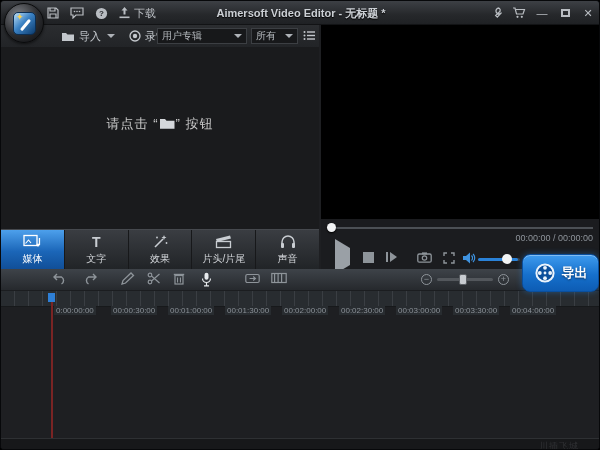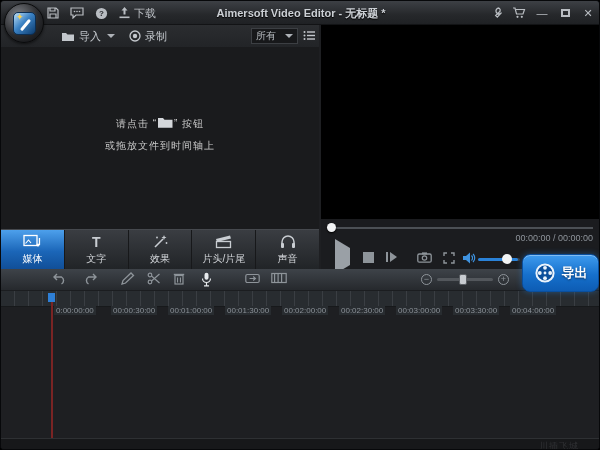--- a/index.html
+++ b/index.html
@@ -30,21 +30,21 @@
   .media-toolbar{position:absolute;left:0;top:0;width:318px;height:22px;
     background:linear-gradient(#2b2d30,#222427);display:flex;align-items:center;}
   .mt-btn{display:flex;align-items:center;gap:4px;color:#c3c7cc;font-size:11px;}
   .caret{width:0;height:0;border-left:4px solid transparent;border-right:4px solid transparent;
     border-top:4px solid #aeb2b7;margin-left:2px;}
   .select{position:absolute;top:3px;height:16px;background:#17181a;border:1px solid #3c3f43;
     color:#b5b9be;font-size:10px;display:flex;align-items:center;padding:0 4px;}
   .select .caret{margin-left:auto;}
   .media-content{position:absolute;left:0;top:22px;width:318px;height:182px;background:#1a1b1d;
     text-align:center;}
-  .hint{margin-top:66px;color:#c9c9c9;font-size:10px;letter-spacing:1px;line-height:22px;}
+  .hint{margin-top:66px;color:#c9c9c9;font-size:13px;letter-spacing:1px;line-height:22px;}
   .hint svg{vertical-align:-2px;}
   
   .tab-bar{position:absolute;left:0;top:204px;width:318px;height:40px;display:flex;
     background:linear-gradient(#3a3d42,#212427);border-top:1px solid #46494e;}
   .tab{flex:1;display:flex;flex-direction:column;align-items:center;justify-content:center;gap:2px;
     border-right:1px solid #17181a;color:#d4d7db;font-size:10px;}
   .tab:last-child{border-right:none;}
   .tab.selected{background:linear-gradient(#4da0ec,#1b66b8 55%,#114f98);color:#fff;}
   .tab .t-icon{height:16px;display:flex;align-items:center;color:#c9cdd2;font-weight:bold;}
   .tab.selected .t-icon{color:#fff;}
@@ -162,20 +162,24 @@
         <span>导入</span>
         <span class="caret"></span>
       </span>
       <span class="mt-btn" style="margin-left:14px">
         <svg width="12" height="12" viewBox="0 0 12 12">
             <circle cx="6" cy="6" r="5" fill="none" stroke="#c3c7cc" stroke-width="1.3"></circle>
             <circle cx="6" cy="6" r="2.2" fill="#c3c7cc"></circle>
           </svg>
         <span>录制</span>
       </span>
+      <span class="select" style="left:156px;width:90px">
+        <span>用户专辑</span>
+        <span class="caret"></span>
+      </span>
       <span class="select" style="left:250px;width:47px">
         <span>所有</span>
         <span class="caret"></span>
       </span>
       <span style="position:absolute;left:302px;top:5px">
         <svg width="12" height="11" viewBox="0 0 12 11">
             <circle cx="1.5" cy="2" r="1" fill="#c3c7cc"></circle>
             <rect x="4" y="1.3" width="8" height="1.4" fill="#c3c7cc"></rect>
             <circle cx="1.5" cy="5.5" r="1" fill="#c3c7cc"></circle>
             <rect x="4" y="4.8" width="8" height="1.4" fill="#c3c7cc"></rect>
@@ -185,21 +189,20 @@
       </span>
     </div>
 
     <div class="media-content">
       <div class="hint">
         <div>
           <span>请点击 “</span><svg width="17" height="13" viewBox="0 0 17 13" style="display:inline-block">
               <path d="M1,2 h5 l1.5,1.8 h8 v8 h-14.5 z" fill="#d4d7db"></path>
             </svg><span>” 按钮</span>
         </div>
-        <div>或拖放文件到时间轴上</div>
       </div>
     </div>
 
     <div class="tab-bar">
       <div class="tab selected">
         <span class="t-icon">
           <svg width="18" height="15" viewBox="0 0 18 15">
               <rect x="1" y="1.5" width="13" height="10" fill="none" stroke="currentColor" stroke-width="1.3"></rect>
               <path d="M2.5,9.5 l3,-3.5 l2.5,3" fill="none" stroke="currentColor" stroke-width="1.1"></path>
               <circle cx="15" cy="11" r="1.5" fill="currentColor"></circle>

